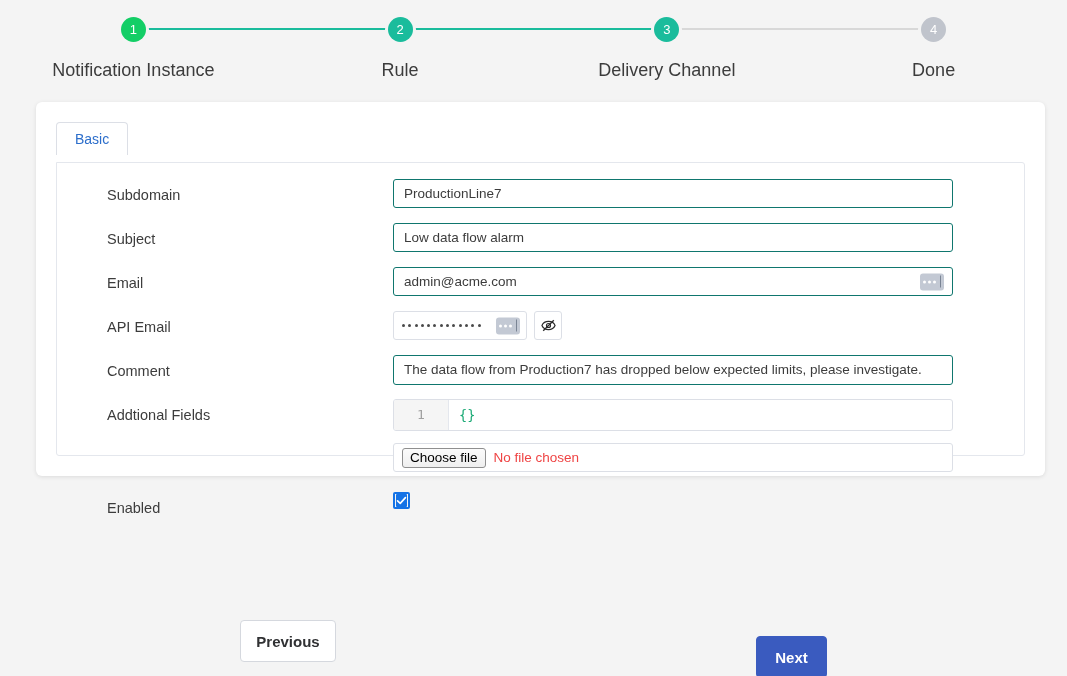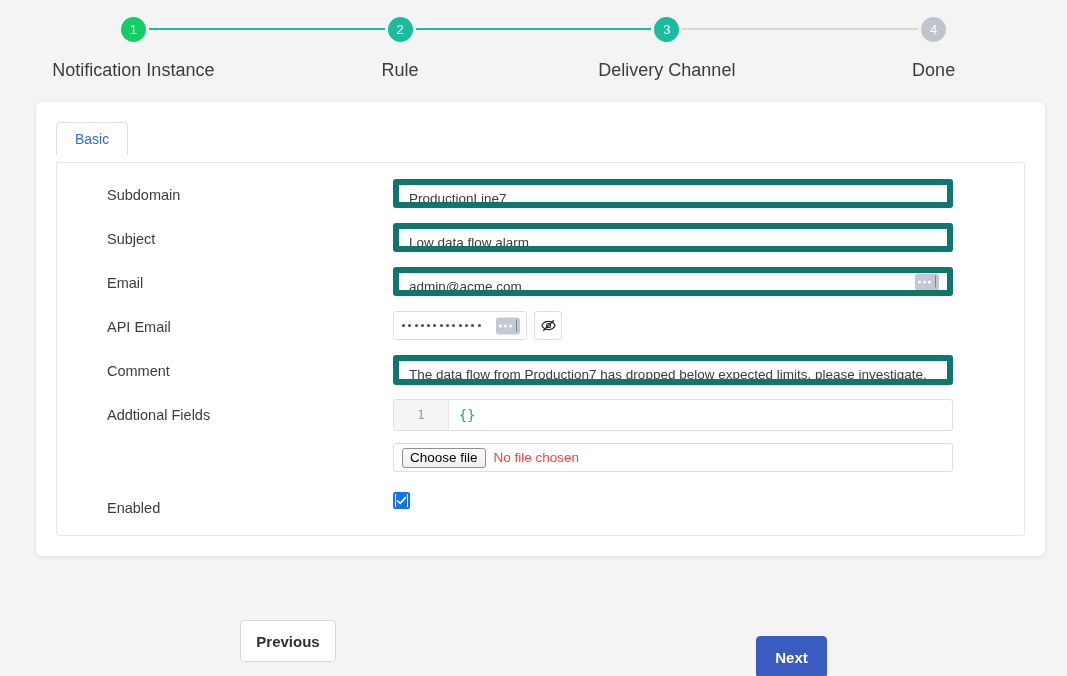--- a/index.html
+++ b/index.html
@@ -78,21 +78,21 @@
     color: #3c3c3c;
     white-space: nowrap;
   }
 
   
   .card {
     position: absolute;
     left: 36px;
     top: 102px;
     width: 1009px;
-    height: 454px;
+    height: 374px;
     background: #ffffff;
     border-radius: 6px;
     box-shadow: 0 1px 4px rgba(0,0,0,0.10);
     box-sizing: border-box;
   }
 
   .tabs {
     position: relative;
     height: 40px;
     padding-left: 20px;
@@ -144,21 +144,21 @@
     flex: 1 1 auto;
     display: flex;
     align-items: center;
     max-width: 560px;
   }
 
   .input {
     box-sizing: border-box;
     width: 560px;
     height: 29px;
-    border: 6px solid #0f766e;
+    border: 1px solid #0f766e;
     border-radius: 3px;
     background: #ffffff;
     font-size: 13.5px;
     color: #3c3c3c;
     line-height: 27px;
     padding: 0 10px;
     white-space: nowrap;
     overflow: hidden;
     position: relative;
   }

